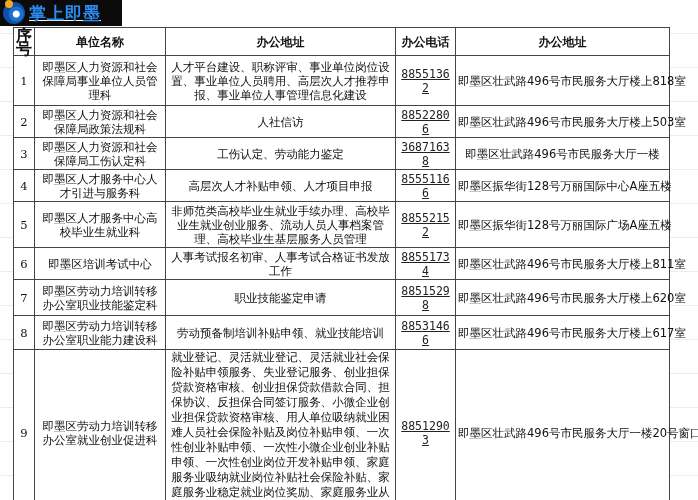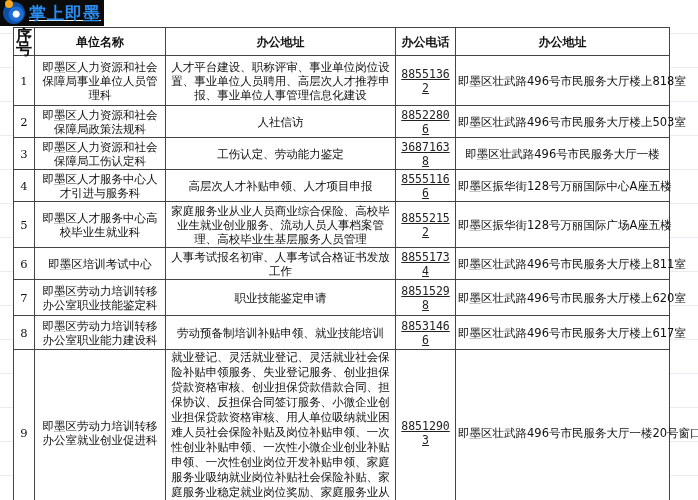--- a/index.html
+++ b/index.html
@@ -13,21 +13,21 @@
   .bg-grid {
     position: absolute; inset: 0;
     background-image: repeating-linear-gradient(to bottom, transparent 0, transparent 33px, #e8edf3 33px, #e8edf3 34px);
     z-index: 0;
   }
   .title-bar {
     position: absolute; left: 0; top: 0; width: 698px; height: 27px; z-index: 2;
     background: #fff;
   }
   .logo {
-    position: absolute; left: 0; top: 0; width: 104px; height: 26px;
+    position: absolute; left: 0; top: 0; width: 122px; height: 26px;
     background: #0b0b0b; display: flex; align-items: center;
   }
   .logo-mark {
     width: 22px; height: 22px; margin-left: 3px; border-radius: 50%;
     background: radial-gradient(circle at 60% 55%, #ffffff 0 3px, #1d6fd1 4px 7px, #0e4fa8 8px 11px);
     position: relative;
   }
   .logo-mark::before {
     content: ""; position: absolute; left: 2px; top: -2px; width: 8px; height: 8px; border-radius: 50%;
     background: #f6a81f;
@@ -113,21 +113,21 @@
     <tr style="height:32px">
       <td class="seq">4</td>
       <td class="unit">即墨区人才服务中心人才引进与服务科</td>
       <td class="items">高层次人才补贴申领、人才项目申报</td>
       <td class="phone">85551166</td>
       <td class="addr">即墨区振华街128号万丽国际中心A座五楼</td>
     </tr>
     <tr style="height:46px">
       <td class="seq">5</td>
       <td class="unit">即墨区人才服务中心高校毕业生就业科</td>
-      <td class="items">家庭服务业从业人员商业综合保险、高校毕业生就业创业服务、流动人员人事档案管理、高校毕业生基层服务人员管理</td>
+      <td class="items">非师范类高校毕业生就业手续办理、高校毕业生就业创业服务、流动人员人事档案管理、高校毕业生基层服务人员管理</td>
       <td class="phone">88552152</td>
       <td class="addr">即墨区振华街128号万丽国际广场A座五楼</td>
     </tr>
     <tr style="height:32px">
       <td class="seq">6</td>
       <td class="unit">即墨区培训考试中心</td>
       <td class="items">人事考试报名初审、人事考试合格证书发放工作</td>
       <td class="phone">88551734</td>
       <td class="addr">即墨区壮武路496号市民服务大厅楼上811室</td>
     </tr>

